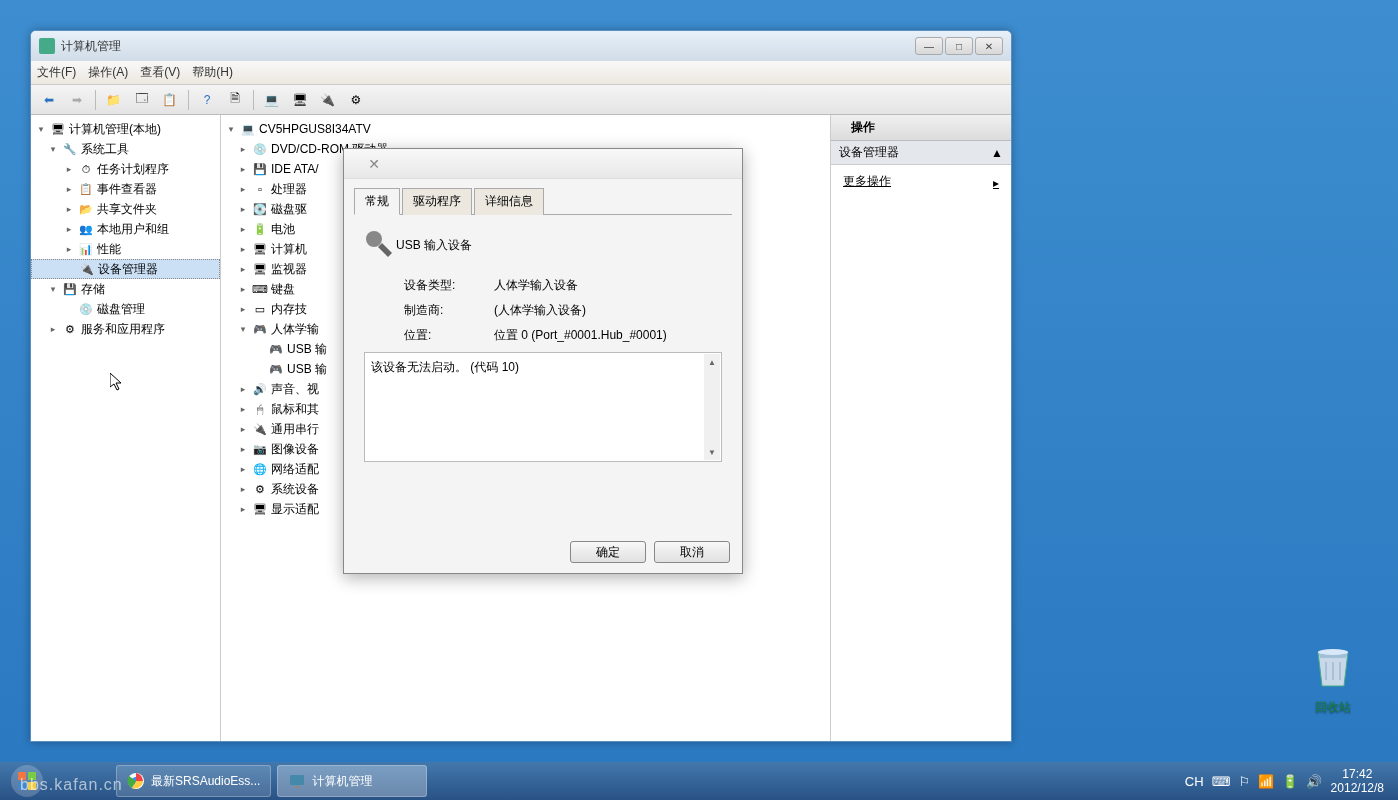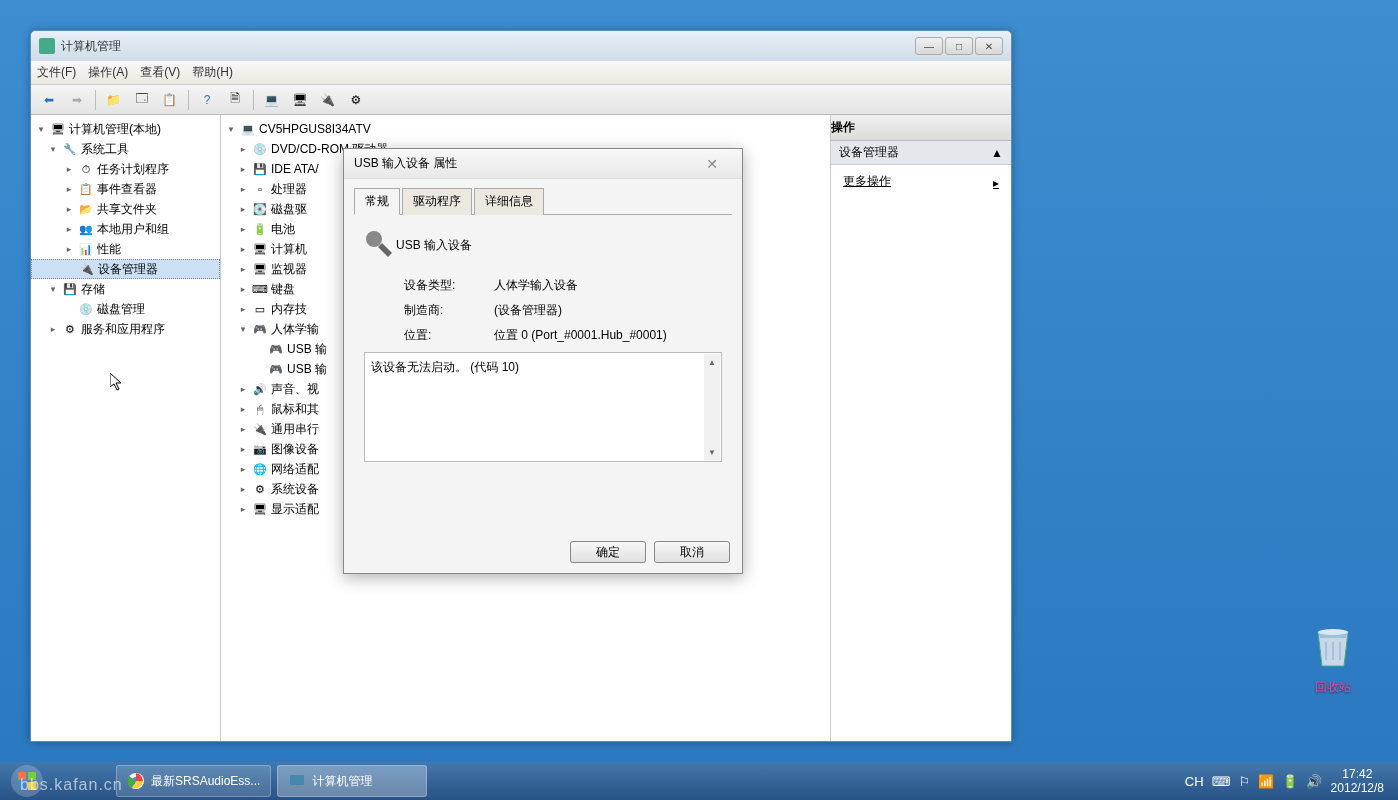--- a/index.html
+++ b/index.html
@@ -24,21 +24,21 @@
 .left-pane { width: 190px; border-right: 1px solid #ccc; background: #fff; overflow: auto; padding: 4px 0; }
 .mid-pane { flex: 1; border-right: 1px solid #ccc; background: #fff; overflow: auto; padding: 4px 0; }
 .right-pane { width: 180px; background: #fff; }
 
 .tree-item { display: flex; align-items: center; height: 20px; padding: 0 4px; white-space: nowrap; cursor: pointer; }
 .tree-item.selected { background: #cce0f5; border: 1px dotted #888; }
 .tree-arrow { width: 12px; font-size: 9px; color: #666; text-align: center; }
 .tree-icon { width: 16px; height: 16px; margin: 0 3px; display: flex; align-items: center; justify-content: center; font-size: 11px; }
 .ind1 { padding-left: 16px; } .ind2 { padding-left: 32px; }
 
-.right-header { height: 26px; background: linear-gradient(#f0f0f0,#dcdcdc); border-bottom: 1px solid #bbb; display: flex; align-items: center; padding: 0 0; font-weight: bold; }
+.right-header { height: 26px; background: linear-gradient(#f0f0f0,#dcdcdc); border-bottom: 1px solid #bbb; display: flex; align-items: center; padding: 0 20px; font-weight: bold; }
 .right-sub { height: 24px; background: #e4e8ec; border-bottom: 1px solid #ccc; display: flex; align-items: center; justify-content: space-between; padding: 0 8px; }
 .right-action { padding: 8px 12px; display: flex; justify-content: space-between; align-items: flex-end; cursor: pointer; text-decoration: underline; }
 
 
 .dialog { position: absolute; left: 343px; top: 148px; width: 400px; height: 426px; background: #f4f4f4; border: 1px solid #888; box-shadow: 0 4px 16px rgba(0,0,0,0.3); }
 .dialog-title { height: 30px; background: linear-gradient(#f8f8f8,#e8e8e8); display: flex; align-items: center; padding: 0 10px; border-bottom: 1px solid #ddd; }
 .dialog-title span { flex: 1; }
 .dialog-close { width: 40px; height: 18px; display: flex; align-items: center; justify-content: center; color: #888; font-size: 14px; cursor: pointer; }
 .dialog-body { padding: 8px 10px; }
 .tabs { display: flex; border-bottom: 1px solid #aaa; }
@@ -49,21 +49,21 @@
 .dev-icon { width: 32px; height: 32px; }
 .prop-row { display: flex; margin-bottom: 8px; padding-left: 40px; }
 .prop-label { width: 90px; }
 .status-box { border: 1px solid #bbb; background: #fff; height: 110px; padding: 6px; margin-top: 6px; position: relative; }
 .status-scroll { position: absolute; right: 1px; top: 1px; bottom: 1px; width: 16px; background: #f0f0f0; display: flex; flex-direction: column; justify-content: space-between; }
 .scroll-arrow { height: 16px; display:flex; align-items:center; justify-content:center; font-size:8px; color:#666; }
 .dialog-buttons { position: absolute; bottom: 10px; right: 12px; display: flex; gap: 8px; }
 .dlg-btn { width: 76px; height: 22px; background: linear-gradient(#f8f8f8,#e0e0e0); border: 1px solid #888; border-radius: 3px; cursor: pointer; }
 
 
-.desktop-icon { position: absolute; right: 30px; top: 620px; width: 70px; text-align: center; color: #ec4899; text-shadow: 0 1px 2px rgba(0,0,0,0.6); }
+.desktop-icon { position: absolute; right: 30px; top: 640px; width: 70px; text-align: center; color: #15803d; text-shadow: 0 1px 2px rgba(0,0,0,0.6); }
 .recycle-bin { width: 50px; height: 50px; margin: 0 auto 6px; }
 
 
 .taskbar { position: absolute; left: 0; bottom: 0; width: 100%; height: 38px; background: linear-gradient(to bottom, rgba(70,120,170,0.9), rgba(40,80,130,0.95)); display: flex; align-items: center; padding: 0 4px; }
 .start-btn { width: 46px; height: 34px; display:flex; align-items:center; justify-content:center; }
 .task-item { height: 32px; padding: 10px 10px; margin-left: 6px; background: rgba(255,255,255,0.15); border: 1px solid rgba(255,255,255,0.25); border-radius: 3px; display: flex; align-items: center; gap: 6px; color: #fff; cursor: pointer; min-width: 150px; }
 .task-item.active { background: rgba(255,255,255,0.3); }
 .tray { margin-left: auto; display: flex; align-items: center; gap: 8px; color: #fff; padding-right: 10px; }
 .tray-icon { font-size: 13px; cursor: pointer; }
 .clock { text-align: center; font-size: 11px; line-height: 14px; }
@@ -278,21 +278,20 @@
       <div class="right-action">
           <span>更多操作</span>
           <span>▸</span>
         </div>
     </div>
   </div>
 </div>
 
 <div class="dialog">
   <div class="dialog-title">
-    <span>USB 输入设备 属性</span>
     <div class="dialog-close">✕</div>
   </div>
   <div class="dialog-body">
     <div class="tabs">
       <div class="tab active">常规</div>
       <div class="tab">驱动程序</div>
       <div class="tab">详细信息</div>
     </div>
     <div class="tab-content">
       <div class="dev-header">
@@ -301,21 +300,21 @@
             <path d="M18 14 L28 24 L24 28 L14 18 Z" fill="#666"></path>
           </svg>
         <span>USB 输入设备</span>
       </div>
       <div class="prop-row">
           <span class="prop-label">设备类型:</span>
           <span>人体学输入设备</span>
         </div>
       <div class="prop-row">
           <span class="prop-label">制造商:</span>
-          <span>(设备管理器)</span>
+          <span>(人体学输入设备)</span>
         </div>
       <div class="prop-row">
           <span class="prop-label">位置:</span>
           <span>位置 0 (Port_#0001.Hub_#0001)</span>
         </div>
       <div class="status-box">
         <span>该设备无法启动。 (代码 10)</span>
         <div class="status-scroll">
           <div class="scroll-arrow">▲</div>
           <div class="scroll-arrow">▼</div>

